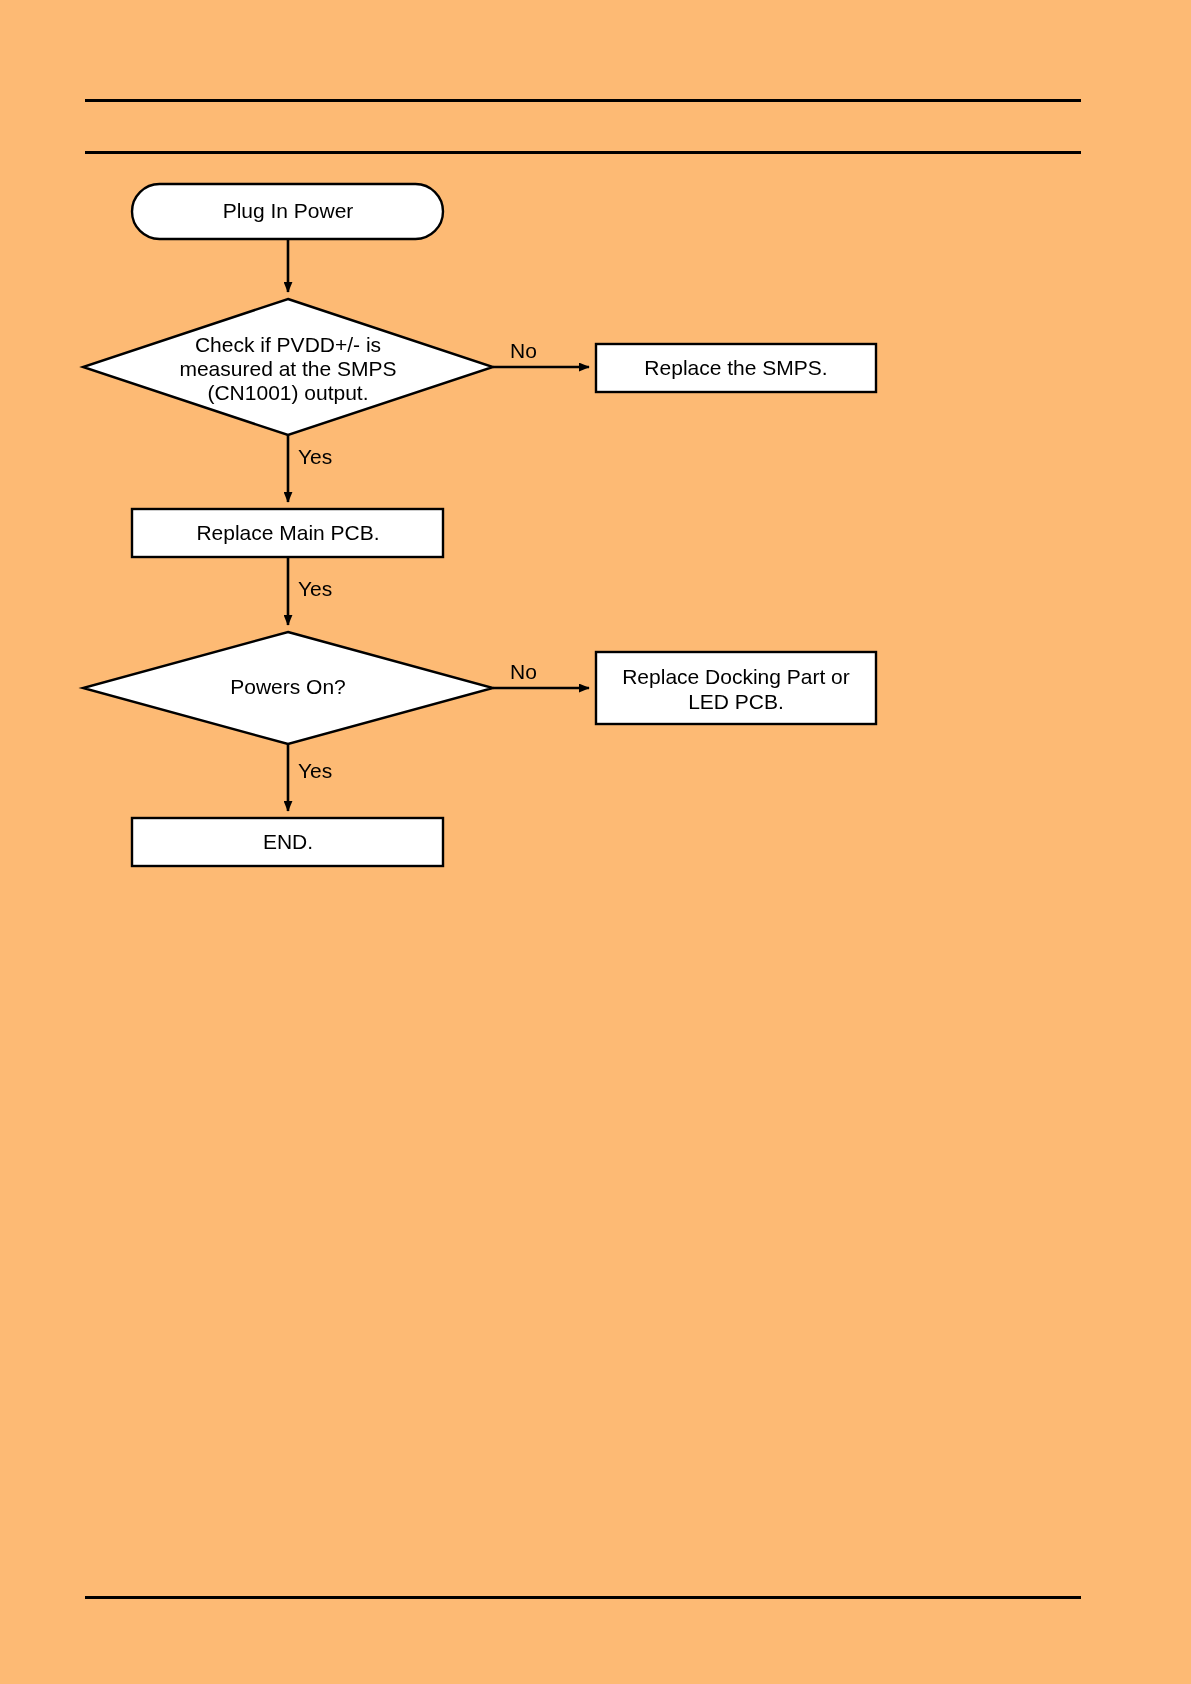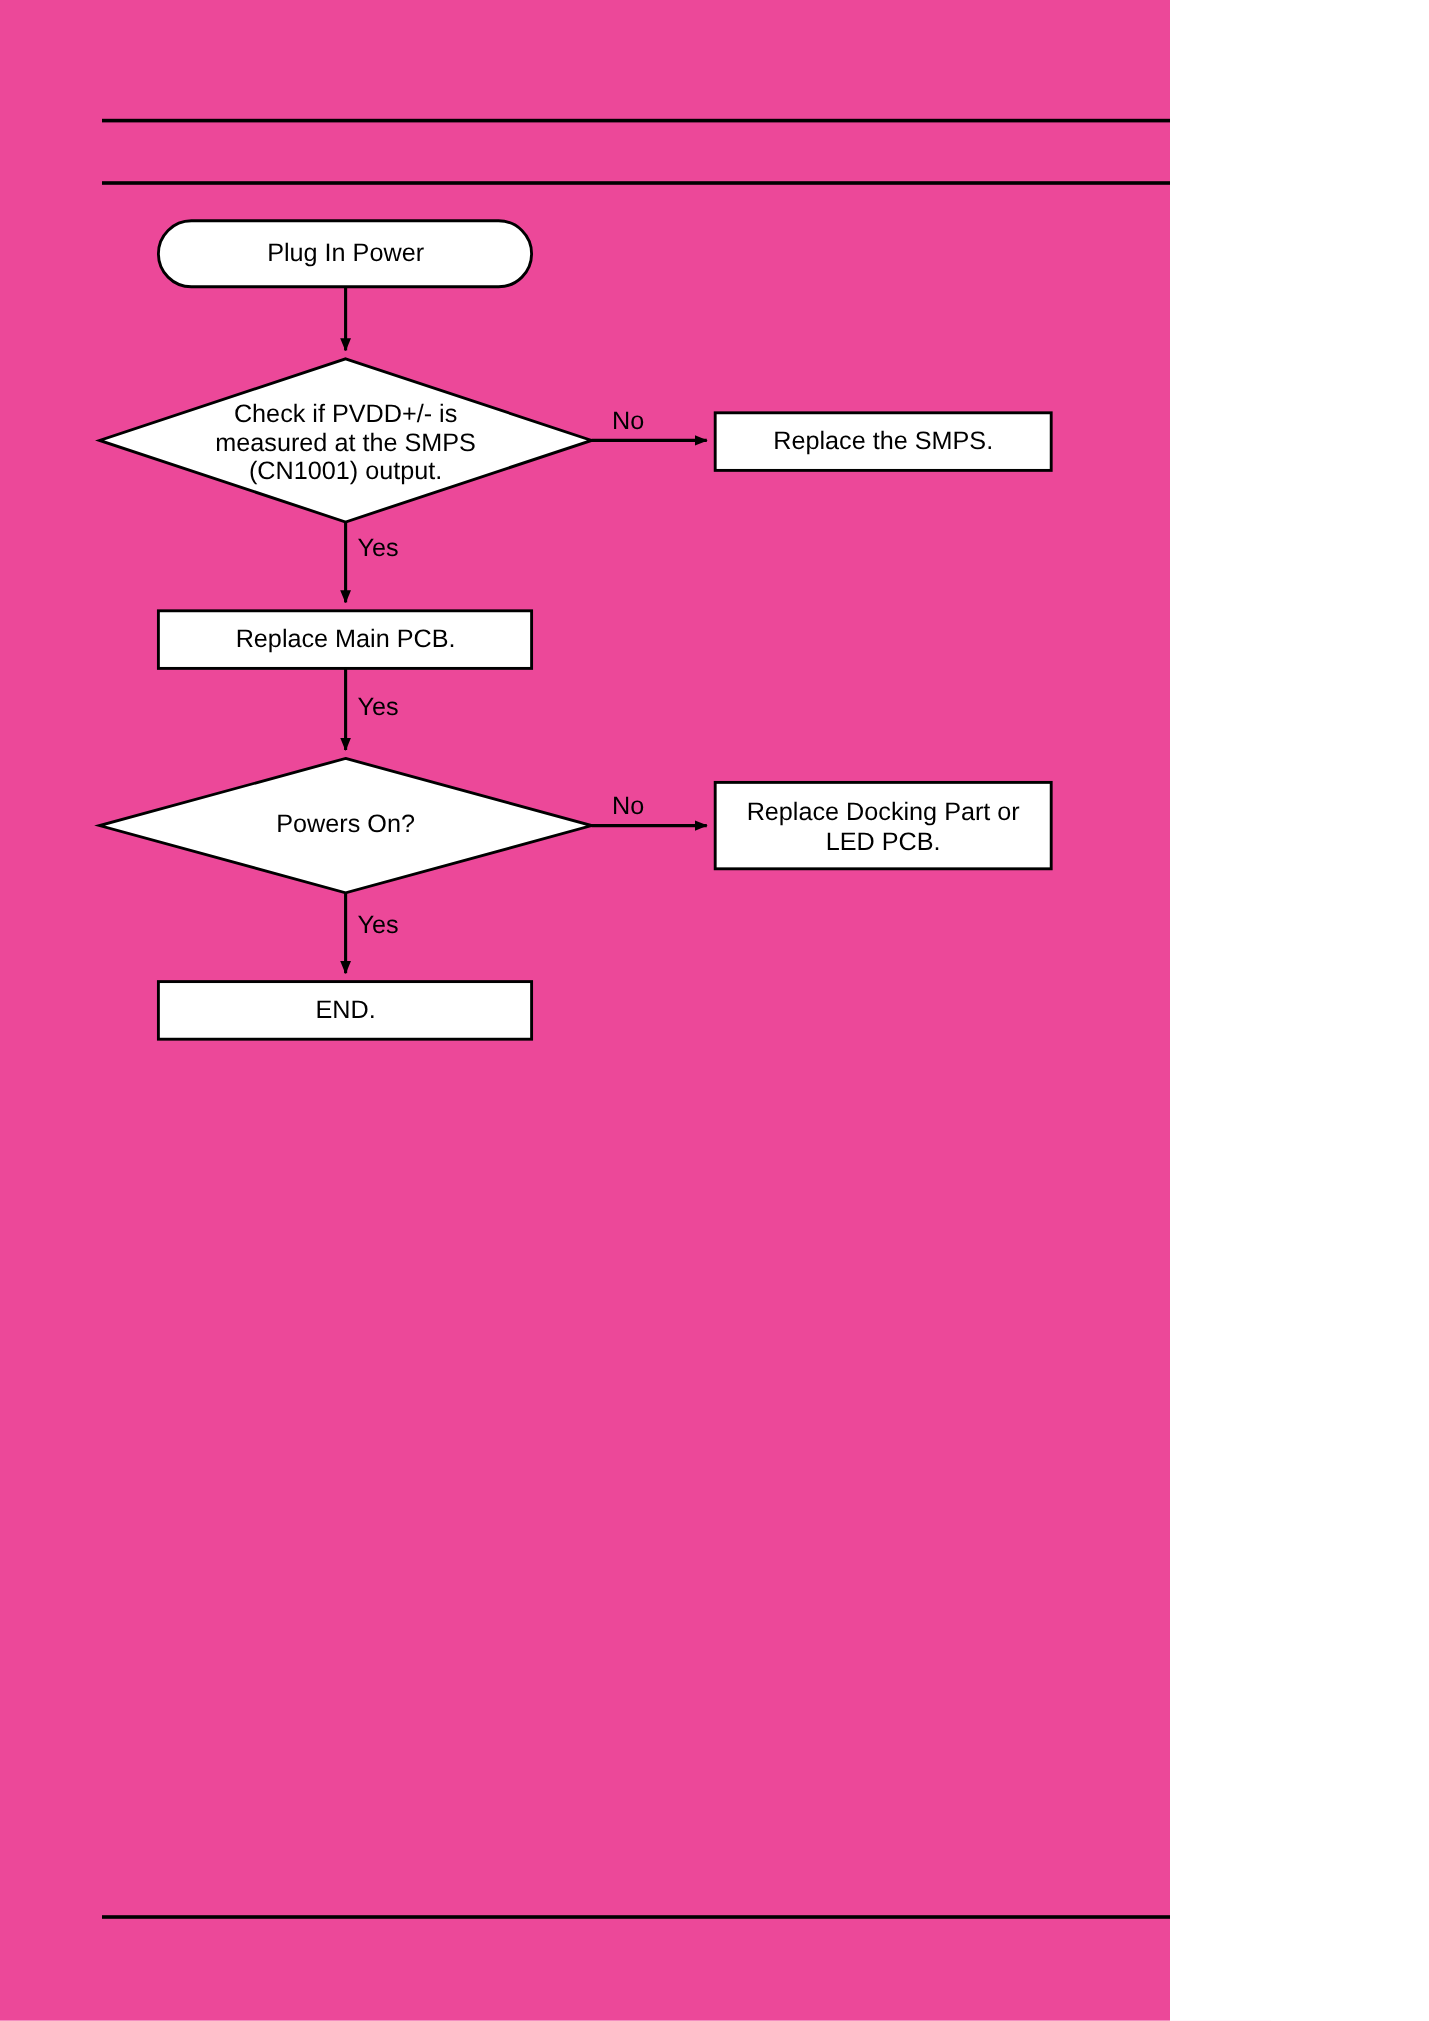--- a/index.html
+++ b/index.html
@@ -7,23 +7,23 @@
     margin: 0;
     padding: 0;
     background: #ffffff;
   }
   body {
     font-family: "Liberation Sans", sans-serif;
     color: #000000;
   }
   #page {
     position: relative;
-    width: 975px;
+    width: 1191px;
     height: 1684px;
-    background: #ec4899;
+    background: #fdba74;
     overflow: hidden;
   }
   .rule {
     position: absolute;
     background: #000000;
     height: 3px;
     left: 85px;
     width: 996px;
   }
   #rule-top    { top: 99px; }

